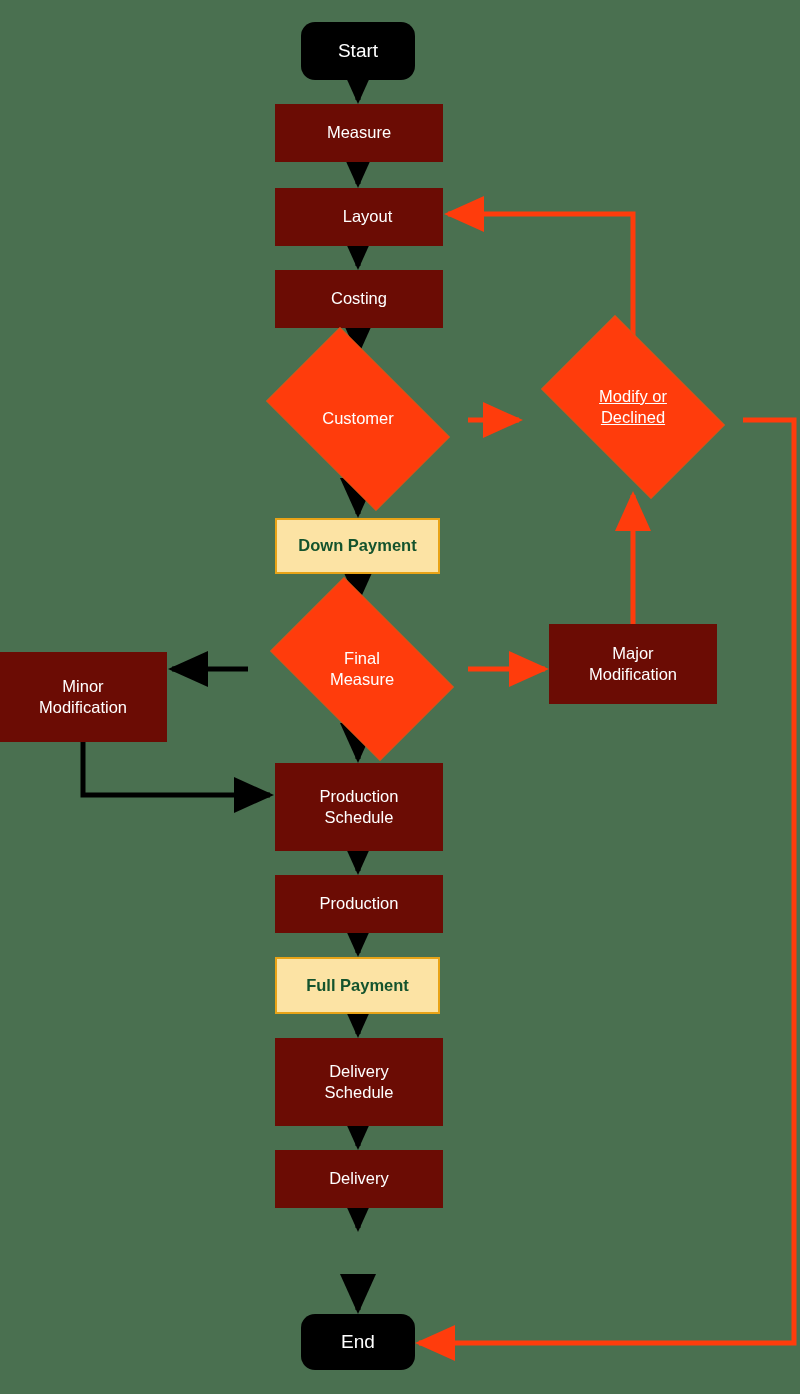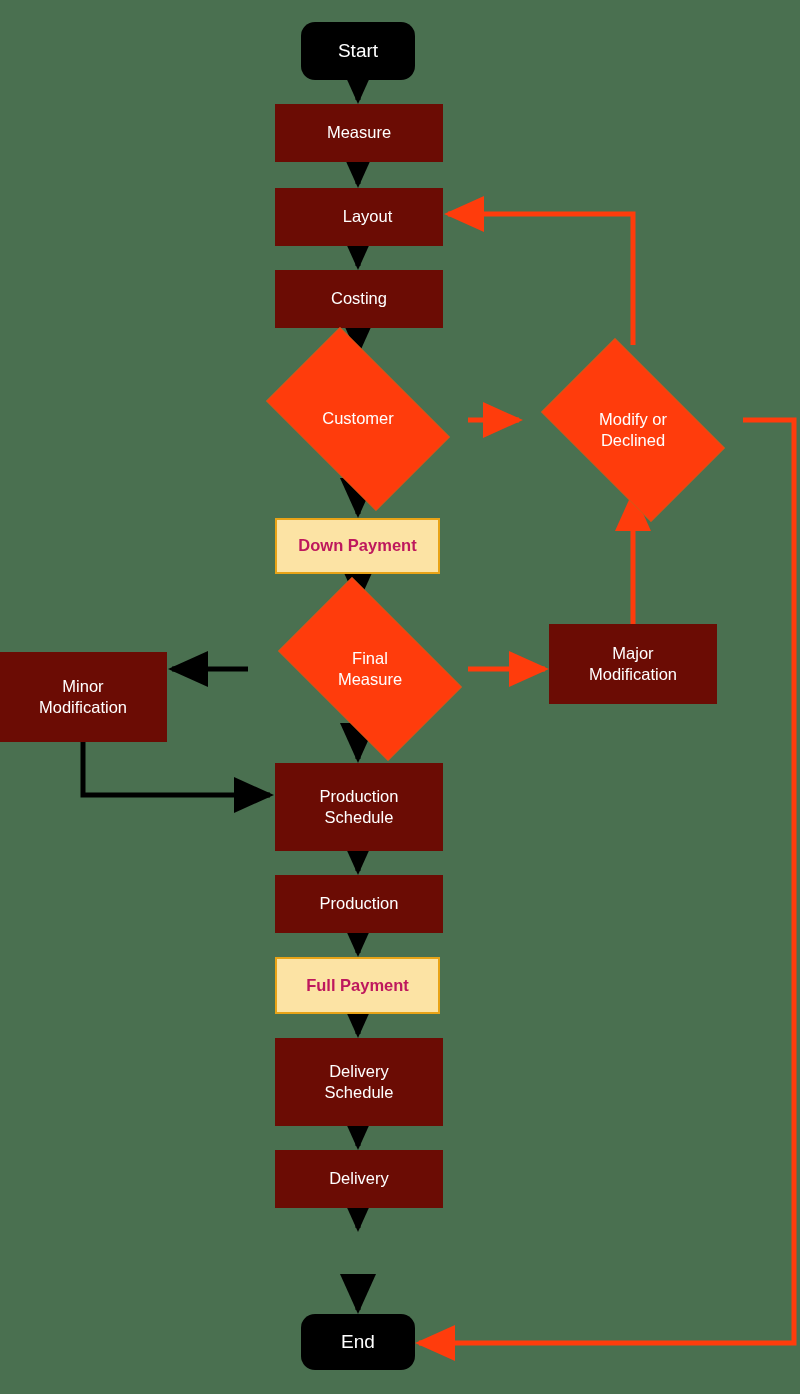--- a/index.html
+++ b/index.html
@@ -45,21 +45,21 @@
     font-size: 19px;
   }
   .node-process {
     background: #6b0c04;
     color: #ffffff;
     font-size: 16.5px;
   }
   .node-payment {
     background: #fce3a4;
     border: 2px solid #e8a317;
-    color: #be185d;
+    color: #14532d;
     font-size: 16.5px;
     font-weight: bold;
   }
   .node-decision {
     background: transparent;
     color: #ffffff;
     font-size: 16.5px;
   }
   .node-decision .diamond {
     position: absolute;
@@ -134,31 +134,31 @@
 
   <div class="node node-process" style="left:275px;top:270px;width:168px;height:58px;">
     <span class="label">Costing</span>
   </div>
 
   <div class="node node-decision" style="left:248px;top:345px;width:220px;height:148px;align-items:center;">
     <span class="diamond"></span>
     <span class="label">Customer</span>
   </div>
 
-  <div class="node node-decision" style="left:523px;top:356px;width:220px;height:148px;">
+  <div class="node node-decision" style="left:523px;top:333px;width:220px;height:148px;text-decoration:underline;">
     <span class="diamond"></span>
     <span class="label">Modify or
 Declined</span>
   </div>
 
   <div class="node node-payment" style="left:275px;top:518px;width:165px;height:56px;">
     <span class="label">Down Payment</span>
   </div>
 
-  <div class="node node-decision" style="left:260px;top:595px;width:220px;height:148px;">
+  <div class="node node-decision" style="left:252px;top:595px;width:220px;height:148px;">
     <span class="diamond"></span>
     <span class="label">Final
 Measure</span>
   </div>
 
   <div class="node node-process" style="left:-1px;top:652px;width:168px;height:90px;">
     <span class="label">Minor
 Modification</span>
   </div>
 

